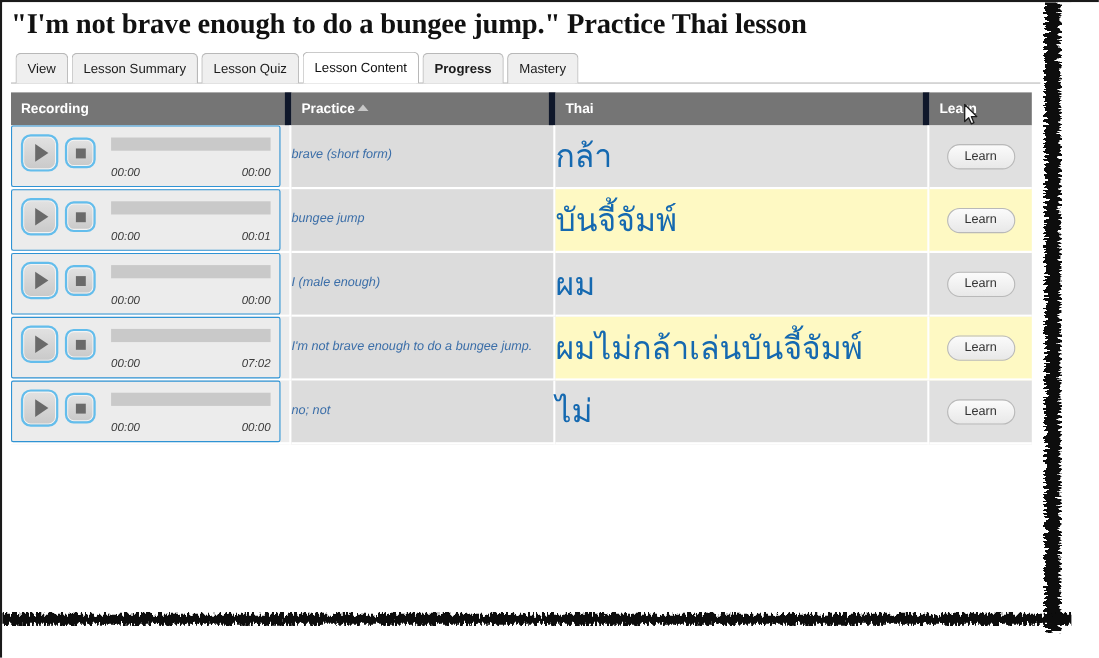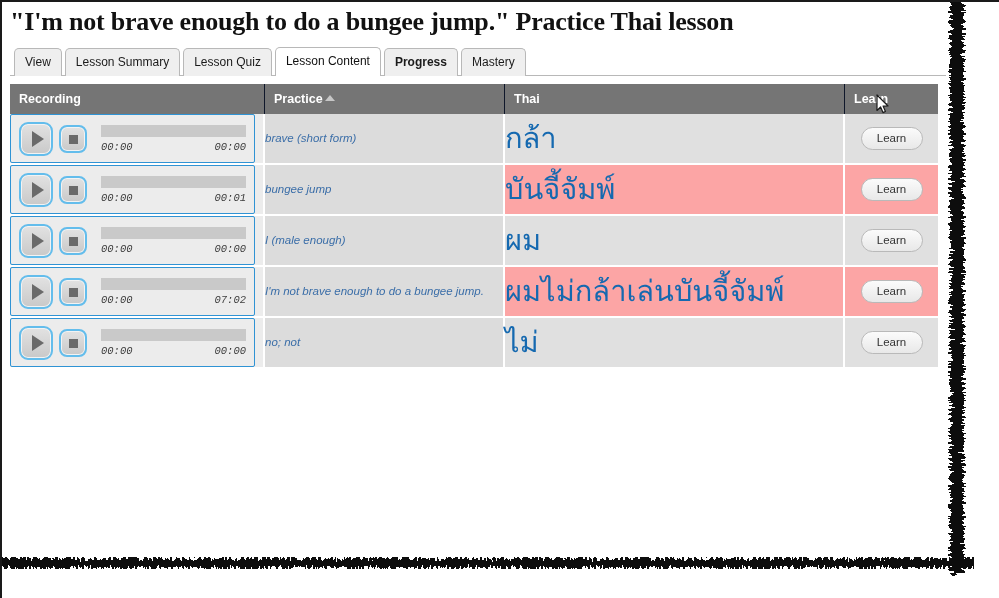--- a/index.html
+++ b/index.html
@@ -119,21 +119,21 @@
     table-layout: fixed;
   }
   table.grid th {
     background: #757575;
     color: #ffffff;
     font-size: 12.5px;
     font-weight: bold;
     text-align: left;
     padding: 7px 0 7px 9px;
     height: 30px;
-    border-right: 1px solid #0f172a;
+    border-right: 6px solid #0f172a;
     white-space: nowrap;
   }
   table.grid th:last-child { border-right: none; }
   .sortasc {
     display: inline-block;
     width: 0; height: 0;
     margin-left: 2px;
     border-left: 5px solid transparent;
     border-right: 5px solid transparent;
     border-bottom: 6px solid #c7c7c7;
@@ -147,21 +147,21 @@
     padding: 0;
   }
   table.grid td:last-child { border-right: none; }
 
   td.c-rec { background: #ececec; padding: 8px 10px 8px 8px; }
   td.c-eng { background: #dcdcdc; padding: 10px 12px; }
   td.c-thai { padding: 6px 14px; }
   td.c-learn { padding: 8px 0 8px 0; text-align: center; }
 
   tr.odd  td.c-thai, tr.odd  td.c-learn { background: #e0e0e0; }
-  tr.even td.c-thai, tr.even td.c-learn { background: #fca5a5; }
+  tr.even td.c-thai, tr.even td.c-learn { background: #fef9c3; }
 
   .eng-text {
     font-size: 11.5px;
     color: #3b6ea8;
     line-height: 1.38;
     font-style: italic;
   }
   .thai-text {
     font-size: 29px;
     line-height: 1.42;
@@ -217,22 +217,22 @@
     height: 12px;
     background: #c9c9c9;
     width: 100%;
   }
   .meter-times {
     display: flex;
     justify-content: space-between;
     font-size: 10.5px;
     font-style: italic;
     color: #3d3d3d;
-    margin-top: 4px;
-    font-family: Liberation Mono, monospace;
+    margin-top: 14px;
+    font-family: Liberation Sans, sans-serif;
     gap: 48px;
   }
 
   
   .learn-btn {
     display: inline-block;
     min-width: 62px;
     padding: 4px 14px 5px 14px;
     font-size: 11.5px;
     color: #333333;

